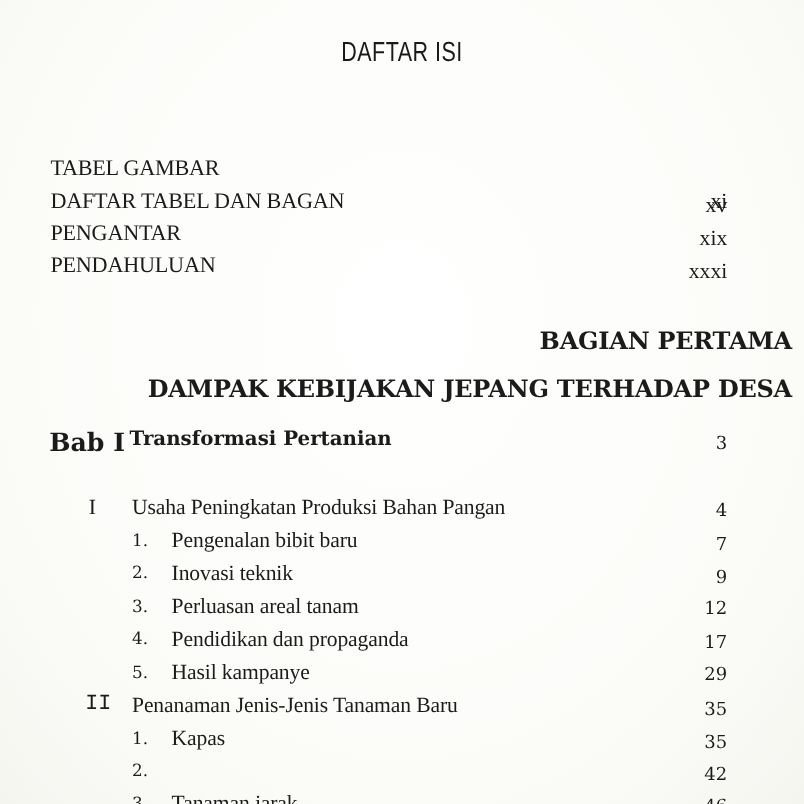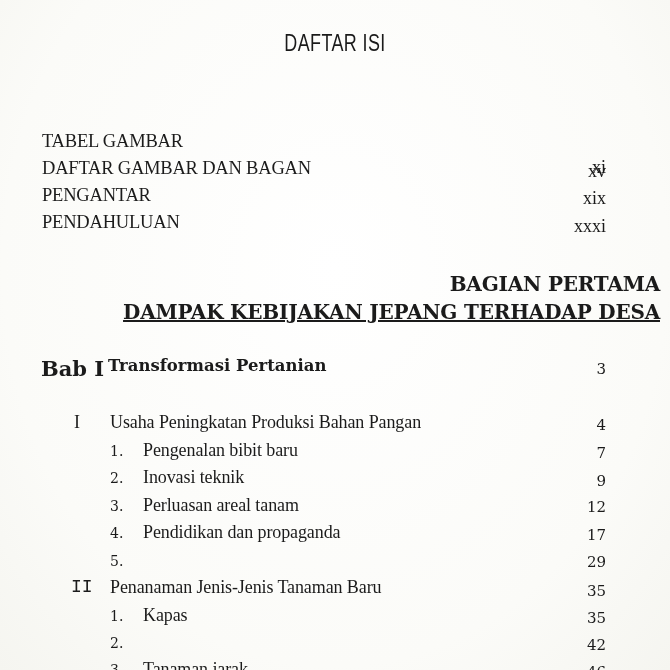--- a/index.html
+++ b/index.html
@@ -128,34 +128,34 @@
 
 <div class="page">
 
   <div class="doc-title">DAFTAR ISI</div>
 
   <div class="row front" style="top:131px;">
     <span class="label">TABEL GAMBAR</span>
     <span class="page-num" style="top:2px;margin-top:24px;">xi</span>
   </div>
   <div class="row front" style="top:158px;">
-    <span class="label">DAFTAR GAMBAR  DAN BAGAN</span>
+    <span class="label">DAFTAR TABEL  DAN BAGAN</span>
     <span class="page-num" style="top:3px;">xv</span>
   </div>
   <div class="row front" style="top:185px;">
     <span class="label">PENGANTAR</span>
     <span class="page-num" style="top:3px;">xix</span>
   </div>
   <div class="row front" style="top:212px;">
     <span class="label">PENDAHULUAN</span>
     <span class="page-num" style="top:4px;">xxxi</span>
   </div>
 
   <div class="part-heading" style="top:272px; left:10px;">BAGIAN PERTAMA</div>
-  <div class="part-heading" style="top:300px; left:10px;text-decoration:underline;">DAMPAK KEBIJAKAN JEPANG TERHADAP DESA</div>
+  <div class="part-heading" style="top:312px; left:10px;">DAMPAK KEBIJAKAN JEPANG TERHADAP DESA</div>
 
   <div class="row chapter" style="top:356px;">
     <span class="bab">Bab I</span>
     <span class="title">Transformasi Pertanian</span>
     <span class="page-num osf" style="top:4px;">3</span>
   </div>
 
   <div class="row section" style="top:412px;">
     <span class="roman">I</span>
     <span class="title">Usaha Peningkatan Produksi Bahan Pangan</span>
@@ -176,20 +176,21 @@
     <span class="title">Perluasan areal tanam</span>
     <span class="page-num osf" style="top:3px;">12</span>
   </div>
   <div class="row item" style="top:522px;">
     <span class="num">4.</span>
     <span class="title">Pendidikan dan propaganda</span>
     <span class="page-num osf" style="top:4px;">17</span>
   </div>
   <div class="row item" style="top:550px;">
     <span class="num">5.</span>
+    <span class="title">Hasil kampanye</span>
     <span class="page-num osf" style="top:3px;">29</span>
   </div>
 
   <div class="row section" style="top:577px;">
     <span class="roman wide">II</span>
     <span class="title">Penanaman Jenis-Jenis Tanaman Baru</span>
     <span class="page-num osf" style="top:5px;">35</span>
   </div>
   <div class="row item" style="top:605px;">
     <span class="num">1.</span>

